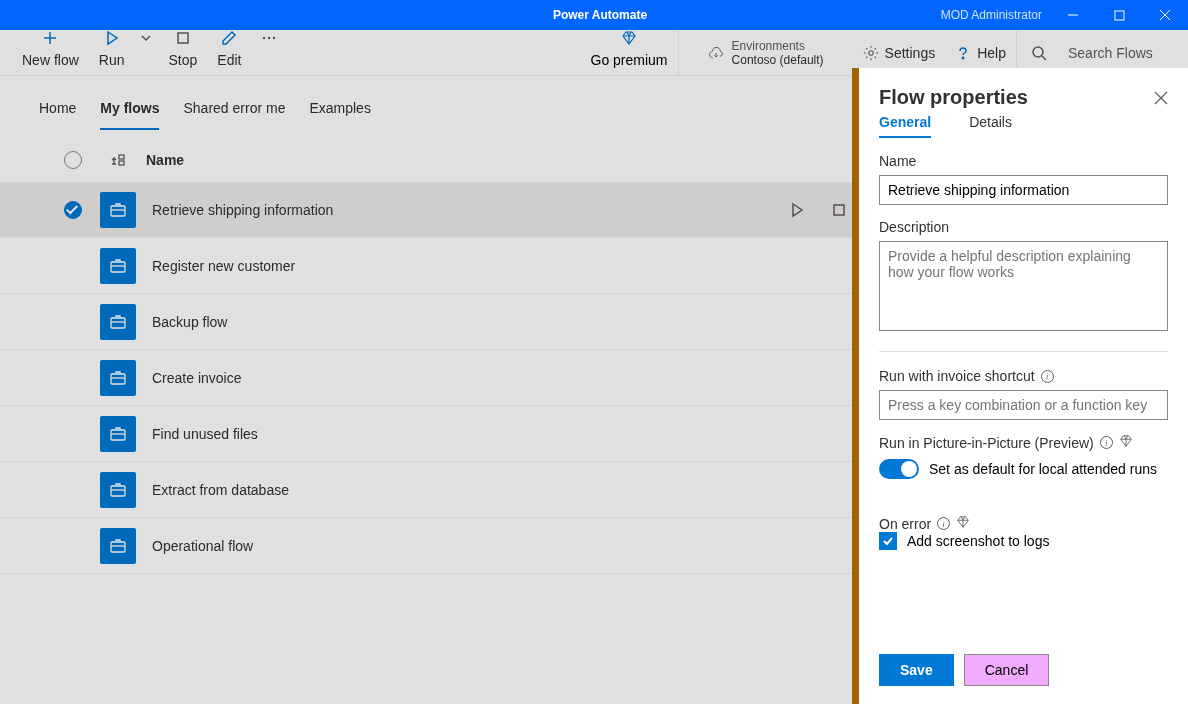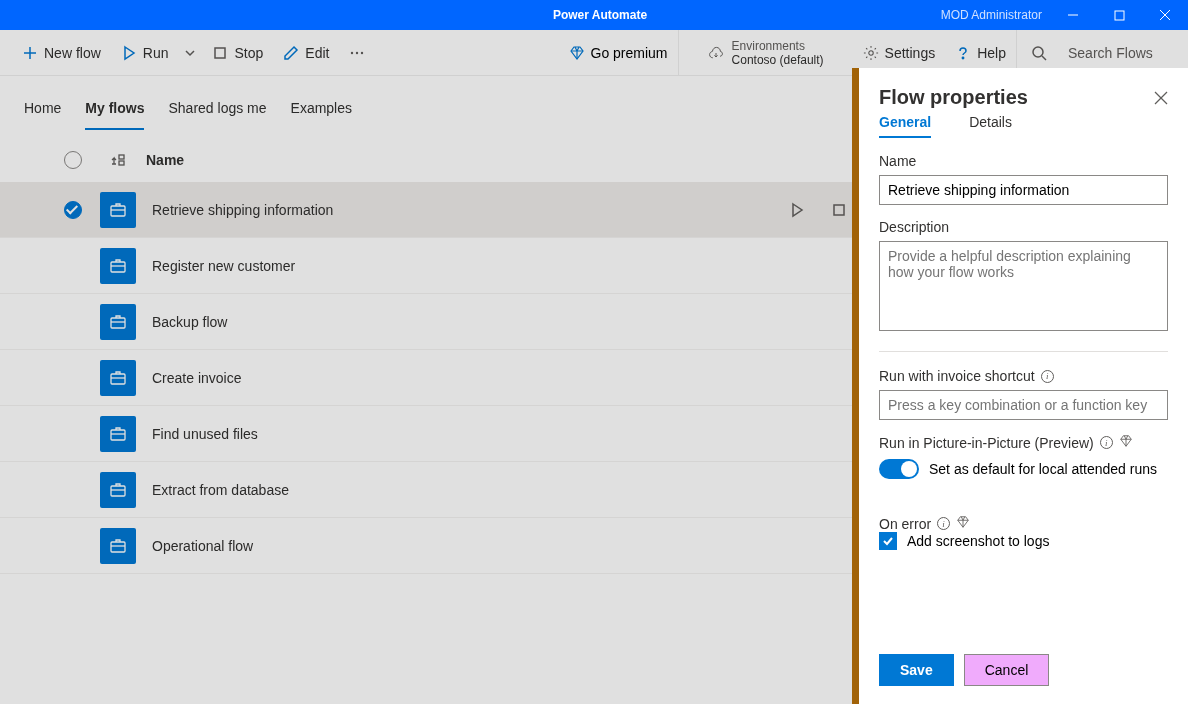--- a/index.html
+++ b/index.html
@@ -8,33 +8,33 @@
   
   .titlebar { height:30px; background:#0066FF; display:flex; align-items:center; color:#fff; font-size:12px; position:relative; }
   .titlebar .title { position:absolute; left:50%; transform:translateX(-50%); font-weight:600;padding-left:12px; }
   .titlebar .user { margin-left:auto; padding-right:8px; color:#cfe0ff; }
   .titlebar .win-controls { display:flex; height:100%; }
   .titlebar .win-controls div { width:46px; display:flex; align-items:center; justify-content:center; cursor:pointer; }
   .titlebar .win-controls svg { stroke:#fff; }
 
   
   .cmdbar { height:46px; border-bottom:1px solid #ededed; display:flex; align-items:center; padding:0 12px; font-size:14px; color:#323130; }
-  .cmdbar .item { display:flex; align-items:center; gap:6px; padding:0 10px; height:100%; cursor:pointer; }
+  .cmdbar .item { display:flex; align-items:center; gap:6px; padding:0 10px; height:100%; cursor:pointer;flex-direction:column; }
   .cmdbar .spacer { flex:1; }
   .cmdbar svg { width:16px; height:16px; }
   .cmdbar .blue svg { stroke:#0078D4; }
   .go-premium { color:#000000; }
   .env { display:flex; align-items:center; gap:8px; padding:0 29px; border-left:1px solid #ededed; height:100%; }
   .env .txt { display:flex; flex-direction:column; font-size:12px; line-height:14px; }
   .env .txt .l1 { color:#605e5c; }
   .settings, .help { display:flex; align-items:center; gap:6px; padding:0 10px; height:100%; cursor:pointer; }
   .search { display:flex; align-items:center; gap:21px; padding:0 14px; border-left:1px solid #ededed; height:100%; min-width:160px; color:#605e5c; }
 
   
-  .tabs { display:flex; gap:24px; padding:24px 48px 0 24px; font-size:14px; }
+  .tabs { display:flex; gap:24px; padding:24px 48px 0 39px; font-size:14px; }
   .tab { padding-bottom:12px; cursor:pointer; color:#323130; }
   .tab.active { font-weight:600; border-bottom:2px solid #0078D4; }
 
   
   .thead { display:flex; align-items:center; height:44px; padding:0 48px; font-size:14px; font-weight:600; color:#323130; margin-top:8px; }
   .col-sel { width:50px; display:flex; justify-content:center; }
   .col-icon { width:40px; display:flex; justify-content:center; }
   .col-name { flex:1; padding-left:8px; }
   .col-actions { width:200px; }
   .col-mod { width:180px; display:flex; align-items:center; gap:6px; }
@@ -187,21 +187,21 @@
         <circle cx="7" cy="7" r="5"></circle>
         <line x1="11" y1="11" x2="15" y2="15"></line>
       </svg>
     <span>Search Flows</span>
   </div>
 </div>
 
 <div class="tabs">
   <div class="tab">Home</div>
   <div class="tab active">My flows</div>
-  <div class="tab">Shared logs me</div>
+  <div class="tab">Shared error me</div>
   <div class="tab">Examples</div>
 </div>
 
 <div class="thead">
   <div class="col-sel">
       <div class="radio"></div>
     </div>
   <div class="col-icon sorticon">
     <svg width="16" height="16" viewBox="0 0 16 16" fill="none" stroke-width="1.3">
         <path d="M2 12h4M4 12v-6l-2 2M4 6l2 2"></path>

